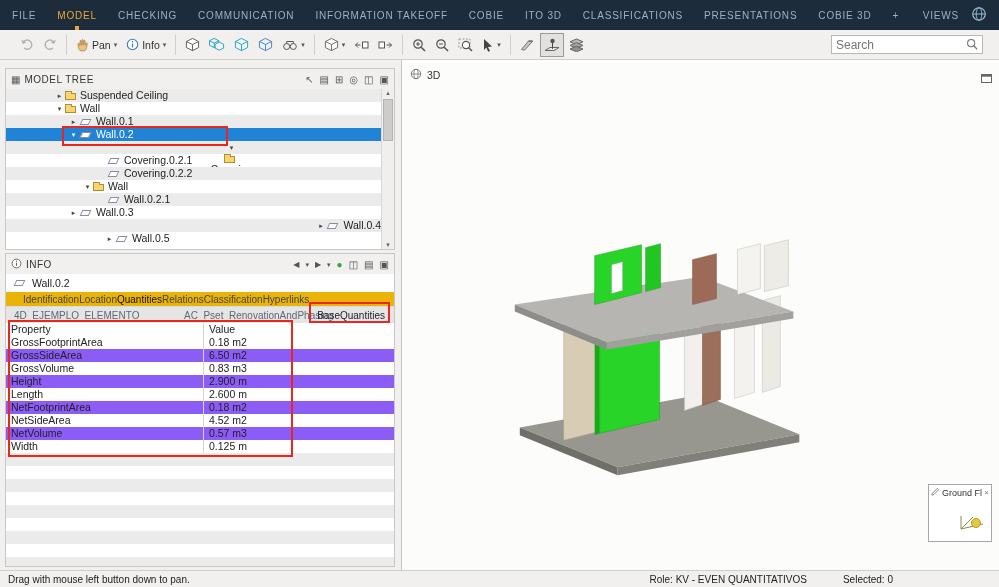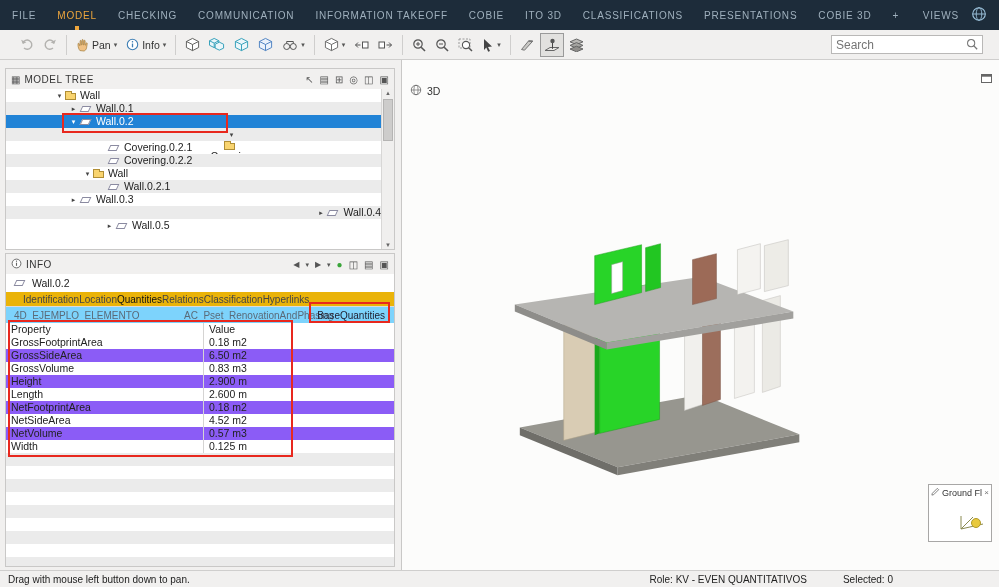--- a/index.html
+++ b/index.html
@@ -52,36 +52,36 @@
   .scroll-up{position:absolute;top:1px;left:0;right:0;}
   .scroll-down{position:absolute;bottom:1px;left:0;right:0;}
   .scroll-thumb{position:absolute;top:10px;left:1px;right:1px;height:42px;background:#cdcccb;border:1px solid #b5b4b3;}
 
   
   .info-panel{left:5px;top:193px;width:390px;bottom:3px;display:flex;flex-direction:column;}
   .info-object{height:18px;display:flex;align-items:center;background:#fff;padding:0 7px;font-size:10.5px;color:#222;gap:2px;flex:none;}
   .tabs-row{height:15px;display:flex;align-items:center;justify-content:flex-start;padding:0 17px;font-size:10px;color:#444;border-bottom:1px solid #dcdbda;flex:none;background:#eab308;}
   .tab{white-space:nowrap;cursor:default;}
   .tab.active{color:#111;}
-  .pset-row{height:16px;position:relative;font-size:10px;color:#5a6a78;flex:none;background:#7dd3fc;}
+  .pset-row{height:16px;position:relative;font-size:10px;color:#5a6a78;flex:none;background:#e5e5e5;}
   .pset{position:absolute;top:3px;white-space:nowrap;cursor:default;}
   .pset.p0{left:8px;}
   .pset.p1{left:178px;}
   .pset.p2{right:9px;color:#223;}
   .pset.annotated::after{content:'';position:absolute;left:-8px;right:-5px;top:-8px;bottom:-2px;border:2px solid #e8281e;}
   .ptable{position:relative;font-size:10.5px;flex:none;background:#fff;}
   .prow{height:13px;line-height:13px;display:flex;color:#222;}
   .prow .c1{width:198px;padding-left:5px;border-right:1px solid #d5d4d3;overflow:hidden;white-space:nowrap;}
   .prow .c2{flex:1;padding-left:5px;overflow:hidden;white-space:nowrap;}
   .prow.alt{background:#8b5cf6;align-items:flex-end;}
   .table-red-box{position:absolute;left:2px;top:-3px;width:285px;height:137px;border:2px solid #e8281e;pointer-events:none;z-index:4;}
   .info-filler{flex:1;background:repeating-linear-gradient(to bottom,#ebebeb 0 13px,#ffffff 13px 26px);}
 
   
-  .vp-header{position:absolute;top:24px;left:8px;display:flex;align-items:center;gap:5px;font-size:10.5px;color:#333;z-index:2;}
+  .vp-header{position:absolute;top:8px;left:8px;display:flex;align-items:center;gap:5px;font-size:10.5px;color:#333;z-index:2;}
   .vp-float{position:absolute;top:9px;right:7px;z-index:2;}
   .scene{position:absolute;inset:0;}
   .gf-widget{position:absolute;right:7px;bottom:28px;width:64px;height:58px;background:#fff;border:1px solid #a8a7a6;z-index:2;}
   .gf-top{display:flex;align-items:center;gap:2px;padding:2px 2px 0 2px;font-size:9px;color:#333;}
   .gf-label{flex:1;overflow:hidden;white-space:nowrap;}
   .gf-close{font-size:8px;color:#777;}
   .gf-axis{position:absolute;right:4px;bottom:3px;}
 
   
   .statusbar{position:absolute;left:0;right:0;bottom:0;height:17px;background:#f1f0ef;border-top:1px solid #cfcecd;display:flex;align-items:center;font-size:10px;color:#222;padding:0 8px;}
@@ -288,20 +288,25 @@
           <span class="ph-icons">
             <span>↖</span>
             <span>▤</span>
             <span>⊞</span>
             <span>◎</span>
             <span>◫</span>
             <span>▣</span>
           </span>
         </div>
         <div class="tree-body">
+            <div class="tree-row alt" style="padding-left: 48px;">
+              <span class="expander">▸</span>
+              <span class="folder-icon"></span>
+              <span>Suspended Ceiling</span>
+            </div>
             <div class="tree-row" style="padding-left: 48px;">
               <span class="expander">▾</span>
               <span class="folder-icon"></span>
               <span>Wall</span>
             </div>
             <div class="tree-row alt" style="padding-left: 62px;">
               <span class="expander">▸</span>
               <span class="object-icon"></span>
               <span>Wall.0.1</span>
             </div>

